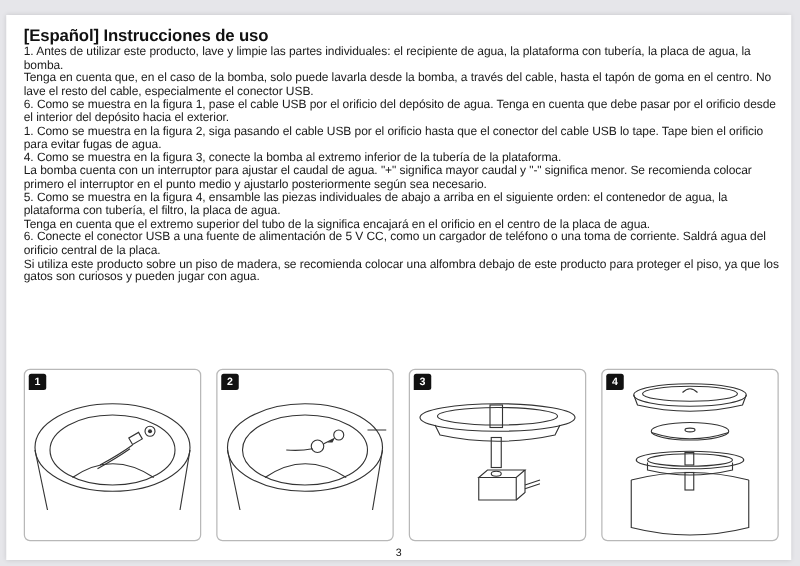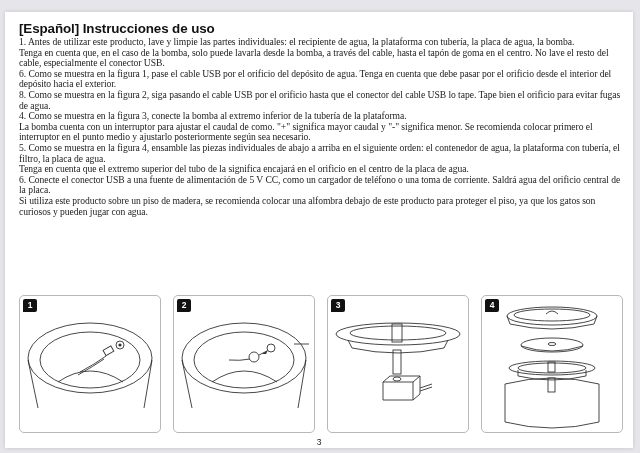--- a/index.html
+++ b/index.html
@@ -16,21 +16,20 @@
   }
   .title {
     position: absolute; left: 14px; top: 9px;
     font-size: 13.4px; font-weight: bold; color: #111;
     letter-spacing: -0.1px;
   }
   .body-text {
     position: absolute; left: 14px; top: 25px; width: 606px;
     font-size: 9.6px; line-height: 10.6px; color: #1a1a1a;
     letter-spacing: -0.05px;
-    font-family: Liberation Serif, serif;
   }
   .body-text p { margin: 0; }
   .fig {
     position: absolute; top: 283px; width: 140px; height: 136px;
     border: 1px solid #b8b8b8; border-radius: 5px; background: #fff;
     overflow: hidden;
   }
   .badge {
     position: absolute; left: 3px; top: 3px; width: 14px; height: 13px;
     background: #111; color: #fff; font-size: 8.5px; font-weight: bold;
@@ -45,23 +44,23 @@
 </head>
 <body>
 
 <div class="paper">
   <div class="title">[Español] Instrucciones de uso</div>
 
   <div class="body-text">
     <p>1. Antes de utilizar este producto, lave y limpie las partes individuales: el recipiente de agua, la plataforma con tubería, la placa de agua, la bomba.</p>
     <p>Tenga en cuenta que, en el caso de la bomba, solo puede lavarla desde la bomba, a través del cable, hasta el tapón de goma en el centro. No lave el resto del cable, especialmente el conector USB.</p>
     <p>6. Como se muestra en la figura 1, pase el cable USB por el orificio del depósito de agua. Tenga en cuenta que debe pasar por el orificio desde el interior del depósito hacia el exterior.</p>
-    <p>8. Como se muestra en la figura 2, siga pasando el cable USB por el orificio hasta que el conector del cable USB lo tape. Tape bien el orificio para evitar fugas de agua.</p>
+    <p>1. Como se muestra en la figura 2, siga pasando el cable USB por el orificio hasta que el conector del cable USB lo tape. Tape bien el orificio para evitar fugas de agua.</p>
     <p>4. Como se muestra en la figura 3, conecte la bomba al extremo inferior de la tubería de la plataforma.</p>
-    <p>La bomba cuenta con un interruptor para ajustar el caudal de como. "+" significa mayor caudal y "-" significa menor. Se recomienda colocar primero el interruptor en el punto medio y ajustarlo posteriormente según sea necesario.</p>
+    <p>La bomba cuenta con un interruptor para ajustar el caudal de agua. "+" significa mayor caudal y "-" significa menor. Se recomienda colocar primero el interruptor en el punto medio y ajustarlo posteriormente según sea necesario.</p>
     <p>5. Como se muestra en la figura 4, ensamble las piezas individuales de abajo a arriba en el siguiente orden: el contenedor de agua, la plataforma con tubería, el filtro, la placa de agua.</p>
     <p>Tenga en cuenta que el extremo superior del tubo de la significa encajará en el orificio en el centro de la placa de agua.</p>
     <p>6. Conecte el conector USB a una fuente de alimentación de 5 V CC, como un cargador de teléfono o una toma de corriente. Saldrá agua del orificio central de la placa.</p>
     <p>Si utiliza este producto sobre un piso de madera, se recomienda colocar una alfombra debajo de este producto para proteger el piso, ya que los gatos son curiosos y pueden jugar con agua.</p>
   </div>
 
   <div class="fig" style="left:14px;">
     <svg width="140" height="136" viewBox="0 0 140 136">
       <g fill="none" stroke="#333" stroke-width="0.9">
         <ellipse cx="70" cy="62" rx="62" ry="35"></ellipse>

